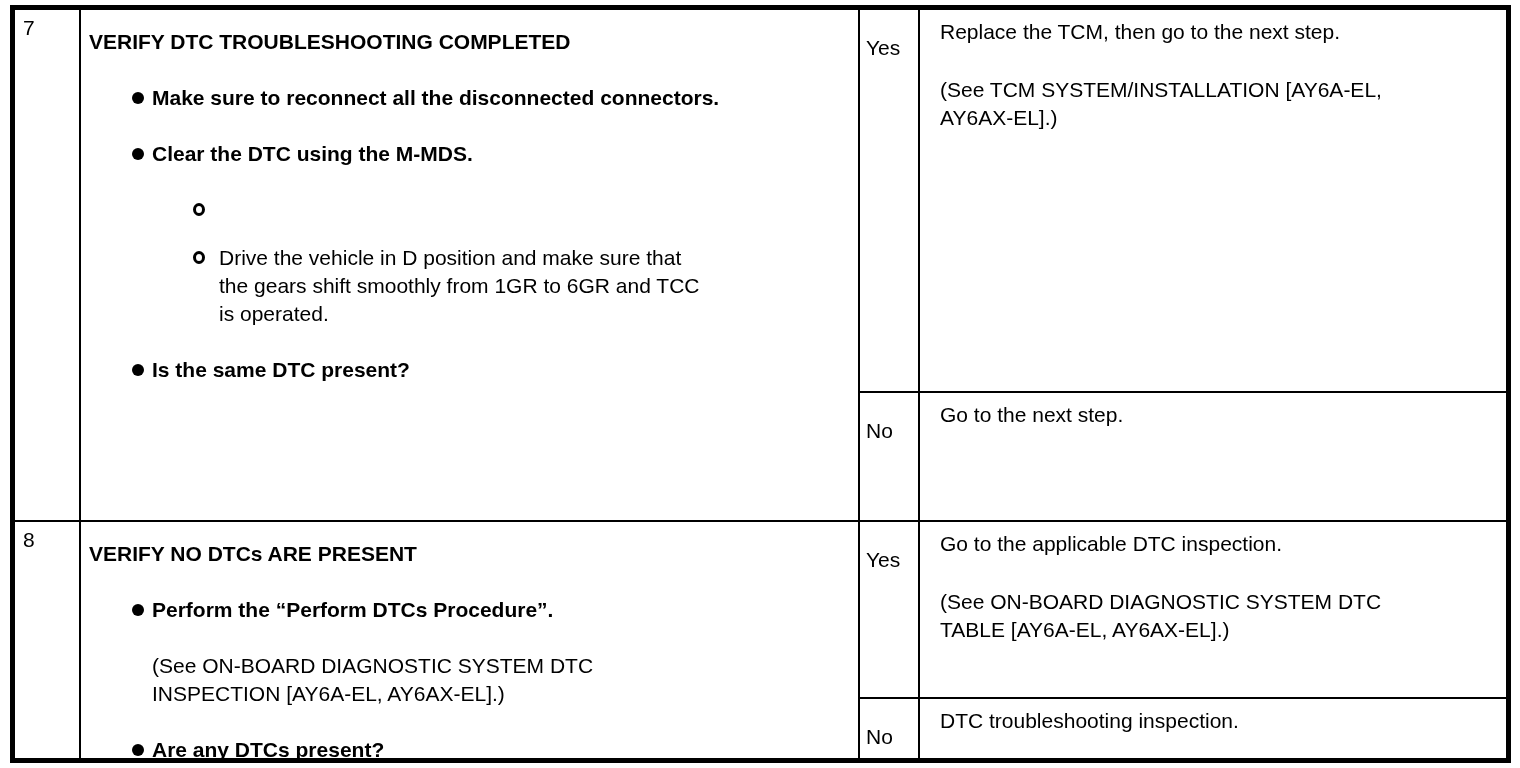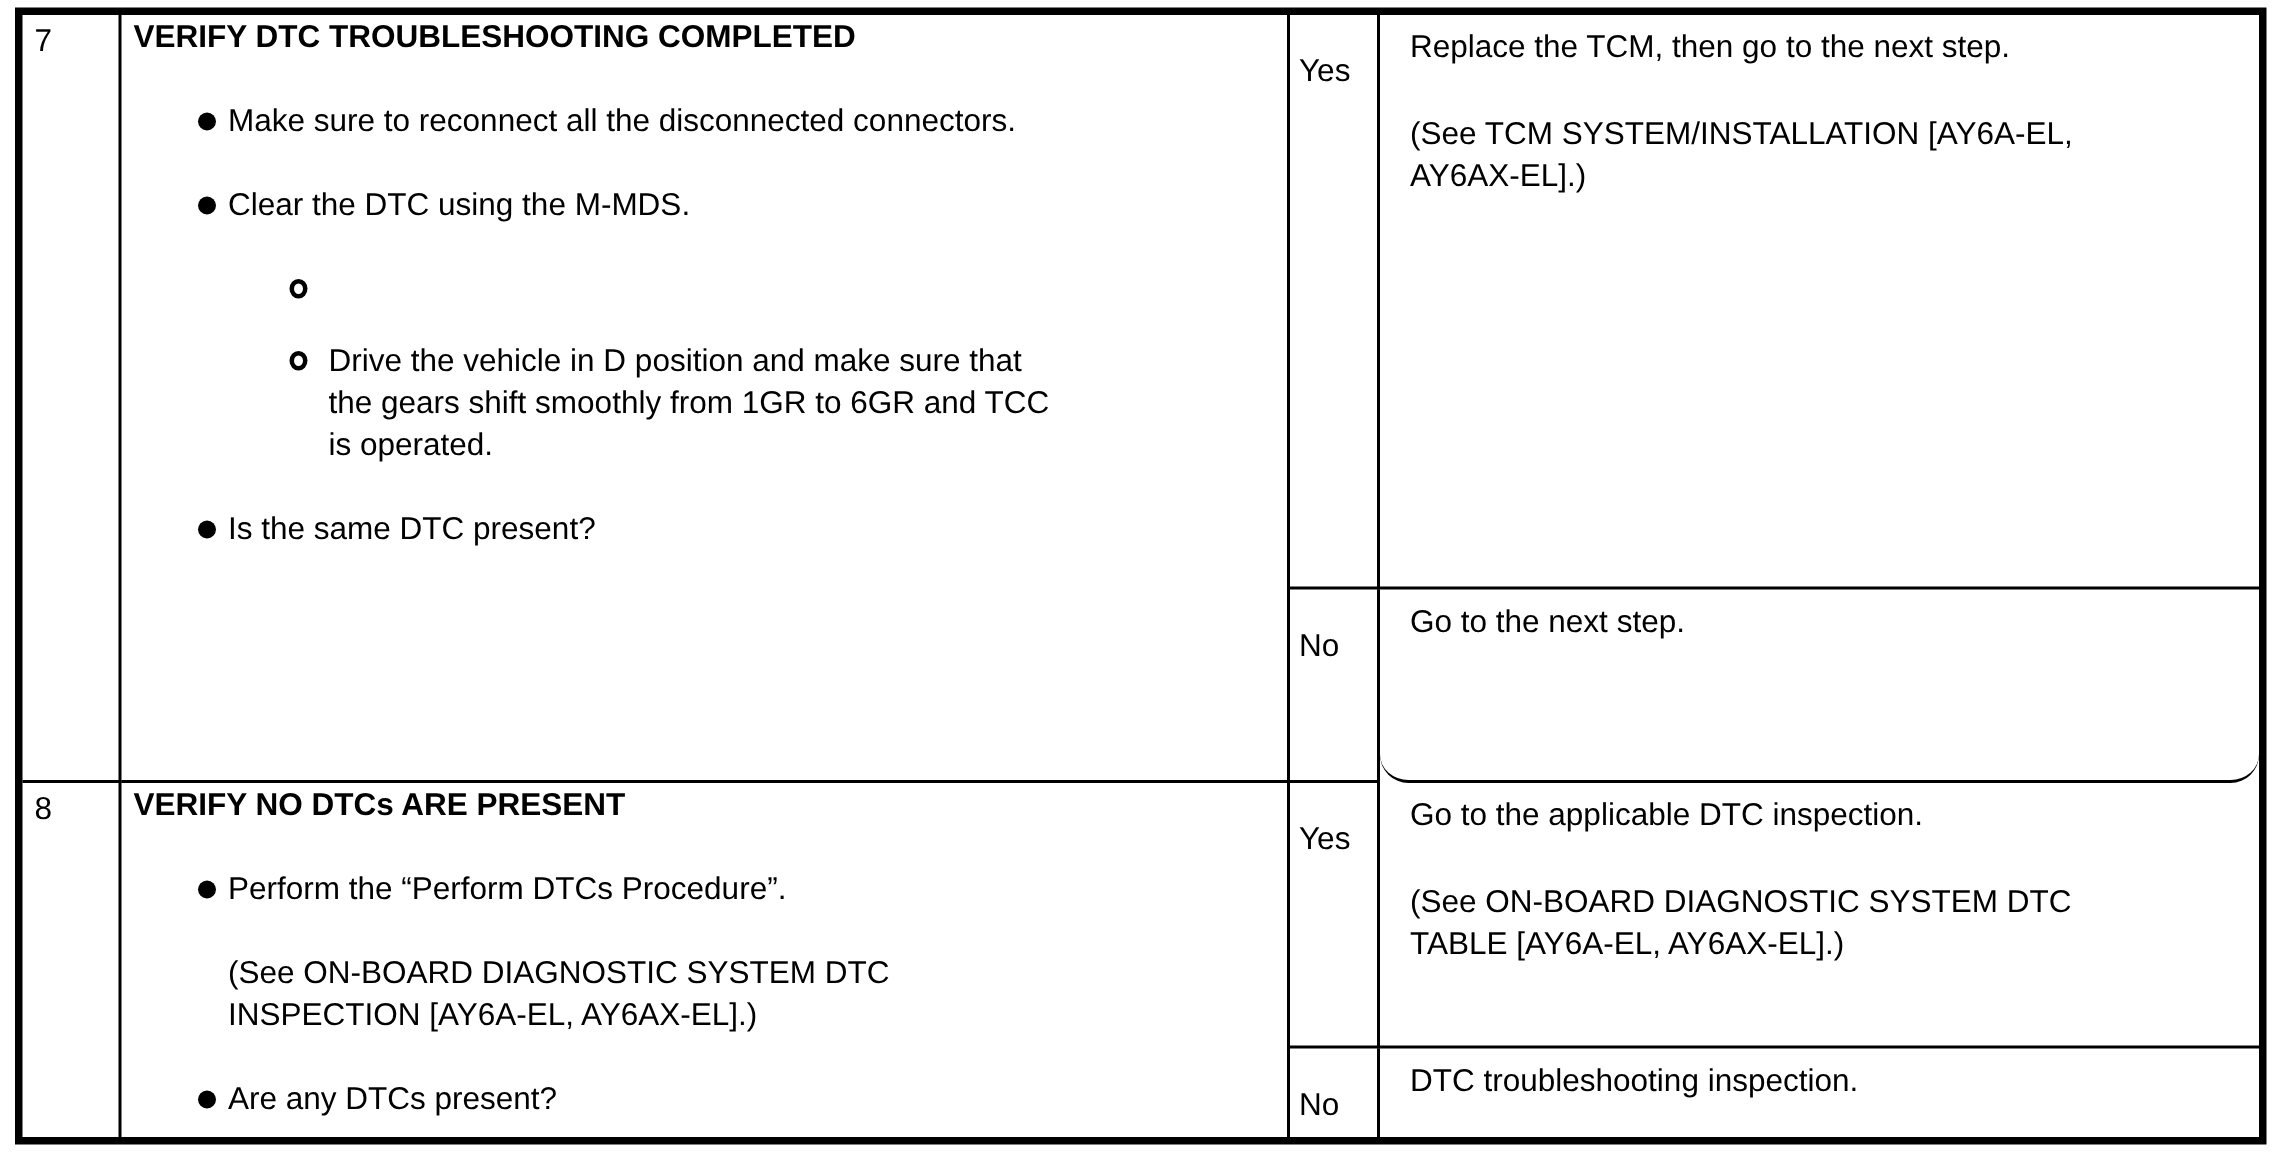--- a/index.html
+++ b/index.html
@@ -41,37 +41,37 @@
   .c-step, .c-action, .c-answer { border-right: 2px solid #000000; }
   
   .hb { border-bottom: 2px solid #000000; }
 
   
   .s7  { grid-column: 1; grid-row: 1 / span 2; }
   .a7  { grid-column: 2; grid-row: 1 / span 2; }
   .y7a { grid-column: 3; grid-row: 1; }
   .y7r { grid-column: 4; grid-row: 1; }
   .n7a { grid-column: 3; grid-row: 2; }
-  .n7r { grid-column: 4; grid-row: 2; border-radius: 19px; }
+  .n7r { grid-column: 4; grid-row: 2; }
   .s8  { grid-column: 1; grid-row: 3 / span 2; }
   .a8  { grid-column: 2; grid-row: 3 / span 2; }
   .y8a { grid-column: 3; grid-row: 3; }
   .y8r { grid-column: 4; grid-row: 3; }
   .n8a { grid-column: 3; grid-row: 4; }
   .n8r { grid-column: 4; grid-row: 4; }
 
   .c-step   { padding: 4px 2px 0 8px; }
-  .c-action { padding: 1px 10px 0 8px; }
+  .c-action { padding: 18px 10px 0 8px; }
   .c-answer { padding: 24px 2px 0 6px; }
   .c-result { padding: 8px 10px 0 20px; }
 
   .action-title { font-weight: bold; white-space: pre-line; }
 
   .item { display: flex; margin-top: 28px; align-items: flex-start; }
-  .lvl1 { padding-left: 43px; }
+  .lvl1 { padding-left: 43px; font-weight: bold; }
   .lvl2 { padding-left: 104px; }
   .lvl0 { padding-left: 63px; }
   .marker { flex: none; box-sizing: border-box; border-radius: 50%; }
   .dot {
     width: 12px; height: 12px;
     margin: 8px 8px 0 0;
     background: #000000;
   }
   .ring {
     width: 12px; height: 13px;

